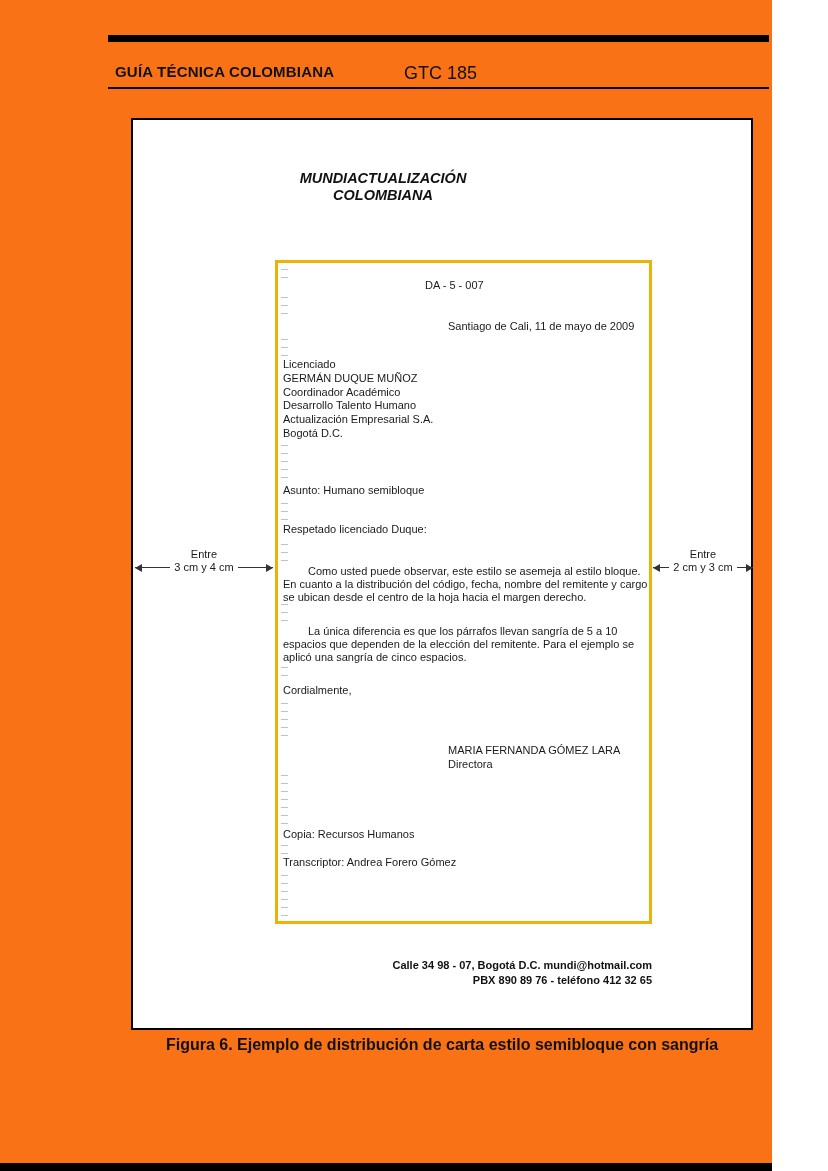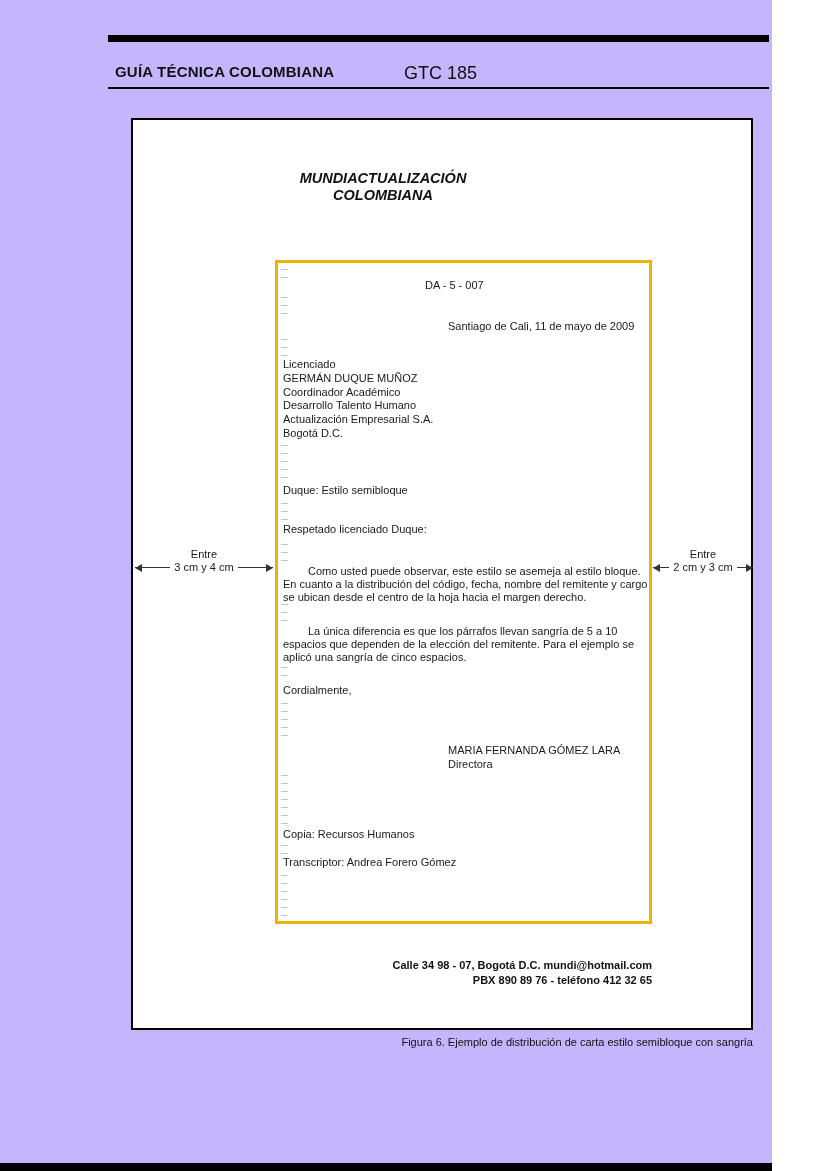--- a/index.html
+++ b/index.html
@@ -1,18 +1,18 @@
 <!DOCTYPE html>
 <html><head>
 <meta charset="utf-8">
 <style>
   * { margin:0; padding:0; box-sizing:border-box; }
   html,body { background:#ffffff; }
   body { font-family:"Liberation Sans", sans-serif; color:#111; }
-  .page { position:relative; width:772px; height:1171px; background:#c4b5fd; overflow:hidden; }
+  .page { position:relative; width:772px; height:1171px; background:#f97316; overflow:hidden; }
 
   .top-bar { position:absolute; left:108px; top:35px; width:661px; height:7px; background:#000; }
   .doc-header-left  { position:absolute; left:115px; top:63px; font-size:15px; font-weight:bold; letter-spacing:0.2px; }
   .doc-header-right { position:absolute; left:404px; top:63px; font-size:18px; font-weight:normal; }
   .header-rule { position:absolute; left:108px; top:87px; width:661px; height:2px; background:#000; }
 
   .figure-box { position:absolute; left:131px; top:118px; width:622px; height:912px; border:2px solid #000; background:#fff; }
 
   .company-name { position:absolute; left:60px; top:50px; width:380px; text-align:center;
                   font-weight:bold; font-style:italic; font-size:14.5px; line-height:17px; }
@@ -43,22 +43,22 @@
   .note-label { padding:0 4px; white-space:nowrap; }
   .arrow { flex:1; position:relative; height:1px; background:#333; min-width:8px; }
   .arrow-left::before  { content:""; position:absolute; left:0;  top:-3.5px; width:0; height:0;
                          border-right:7px solid #333; border-top:4px solid transparent; border-bottom:4px solid transparent; }
   .arrow-right::after  { content:""; position:absolute; right:0; top:-3.5px; width:0; height:0;
                          border-left:7px solid #333; border-top:4px solid transparent; border-bottom:4px solid transparent; }
 
   .figure-footer { position:absolute; left:142px; top:838px; width:377px; text-align:right;
                    font-weight:bold; font-size:11px; line-height:15px; }
 
-  .caption { position:absolute; left:131px; top:1036px; width:622px; text-align:right;
-             font-weight:normal; font-size:11px; }
+  .caption { position:absolute; left:131px; top:1036px; width:622px; text-align:center;
+             font-weight:bold; font-size:16px; }
   .page-number { position:absolute; left:131px; top:1072px; width:622px; text-align:center; font-size:13px; }
 
   .bottom-bar { position:absolute; left:0; top:1163px; width:828px; height:8px; background:#000; }
 </style>
 </head>
 <body>
 
 <div class="page">
 
   <div class="top-bar"></div>
@@ -94,21 +94,21 @@
 
       <div class="l-recipient">
         <div>Licenciado</div>
         <div>GERMÁN DUQUE MUÑOZ</div>
         <div>Coordinador Académico</div>
         <div>Desarrollo Talento Humano</div>
         <div>Actualización Empresarial S.A.</div>
         <div>Bogotá D.C.</div>
       </div>
 
-      <div class="l-subject">Duque: Estilo semibloque</div>
+      <div class="l-subject">Asunto: Humano semibloque</div>
       <div class="l-salutation">Respetado licenciado Duque:</div>
 
       <div class="l-para1">Como usted puede observar, este estilo se asemeja al estilo bloque. En cuanto a la distribución del código, fecha, nombre del remitente y cargo se ubican desde el centro de la hoja hacia el margen derecho.</div>
       <div class="l-para2">La única diferencia es que los párrafos llevan sangría de 5 a 10 espacios que dependen de la elección del remitente. Para el ejemplo se aplicó una sangría de cinco espacios.</div>
 
       <div class="l-closing">Cordialmente,</div>
 
       <div class="l-signature">
         <div>MARIA FERNANDA GÓMEZ LARA</div>
         <div>Directora</div>

